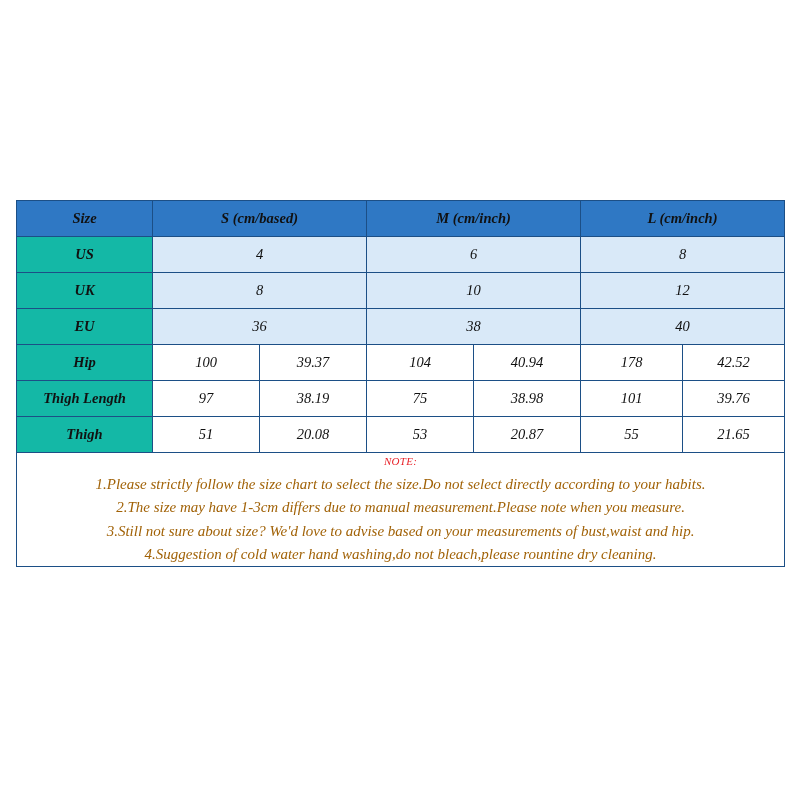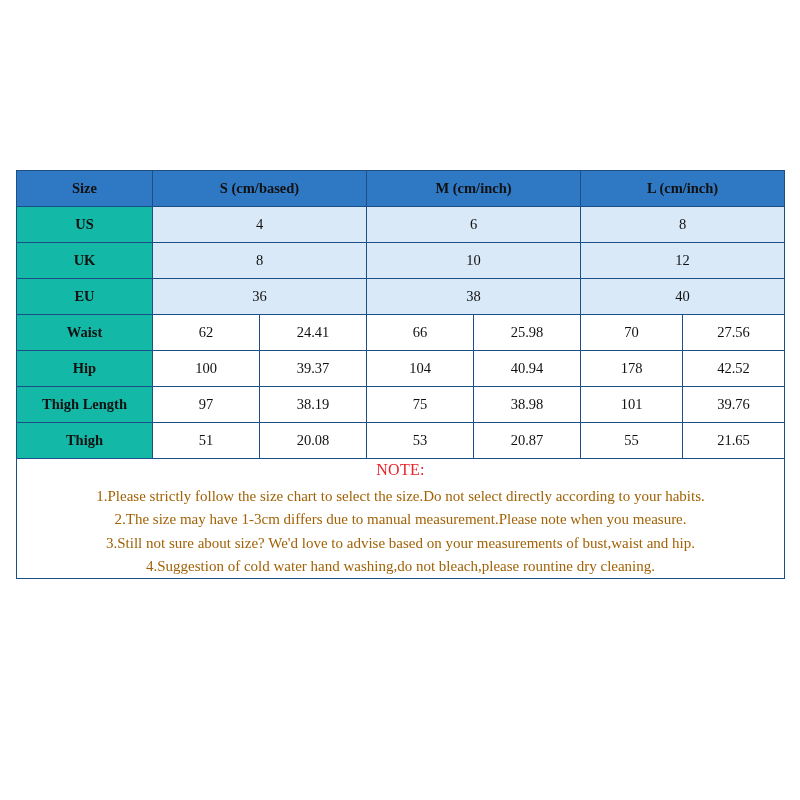--- a/index.html
+++ b/index.html
@@ -15,22 +15,23 @@
   }
   .page {
     position: relative;
     width: 800px;
     height: 800px;
     background: #ffffff;
   }
   .chart-wrap {
     position: absolute;
     left: 16px;
-    top: 170px;
+    top: 200px;
     width: 768px;
+    font-style: italic;
   }
   table.size-chart {
     width: 768px;
     border-collapse: collapse;
     table-layout: fixed;
   }
   table.size-chart td {
     border: 1px solid #1c4f86;
     text-align: center;
     vertical-align: middle;
@@ -59,21 +60,21 @@
     background: #ffffff;
   }
   .note-cell {
     background: #ffffff;
     border: 1px solid #1c4f86;
     padding: 10px 8px 14px 8px;
     text-align: center;
   }
   .note-title {
     color: #e8232a;
-    font-size: 16px;
+    font-size: 11px;
     font-weight: normal;
     margin: 2px 0 6px 0;
     letter-spacing: 0.3px;
   }
   .note-line {
     font-size: 15px;
     color: #a16207;
     line-height: 1.55;
     white-space: nowrap;
   }
@@ -115,29 +116,20 @@
           <td class="lightrow" colspan="2">12</td>
         </tr>
 
         <tr>
           <td class="rowlabel">EU</td>
           <td class="lightrow" colspan="2">36</td>
           <td class="lightrow" colspan="2">38</td>
           <td class="lightrow" colspan="2">40</td>
         </tr>
 
-        <tr>
-          <td class="rowlabel">Waist</td>
-          <td class="white">62</td>
-          <td class="white">24.41</td>
-          <td class="white">66</td>
-          <td class="white">25.98</td>
-          <td class="white">70</td>
-          <td class="white">27.56</td>
-        </tr>
 
         <tr>
           <td class="rowlabel">Hip</td>
           <td class="white">100</td>
           <td class="white">39.37</td>
           <td class="white">104</td>
           <td class="white">40.94</td>
           <td class="white">178</td>
           <td class="white">42.52</td>
         </tr>

